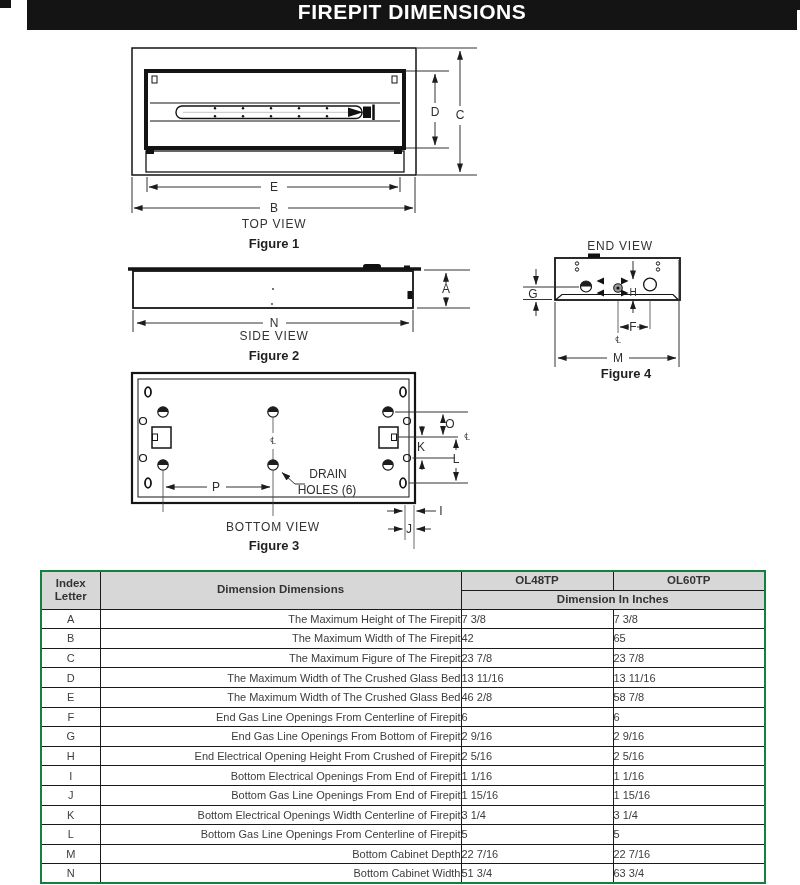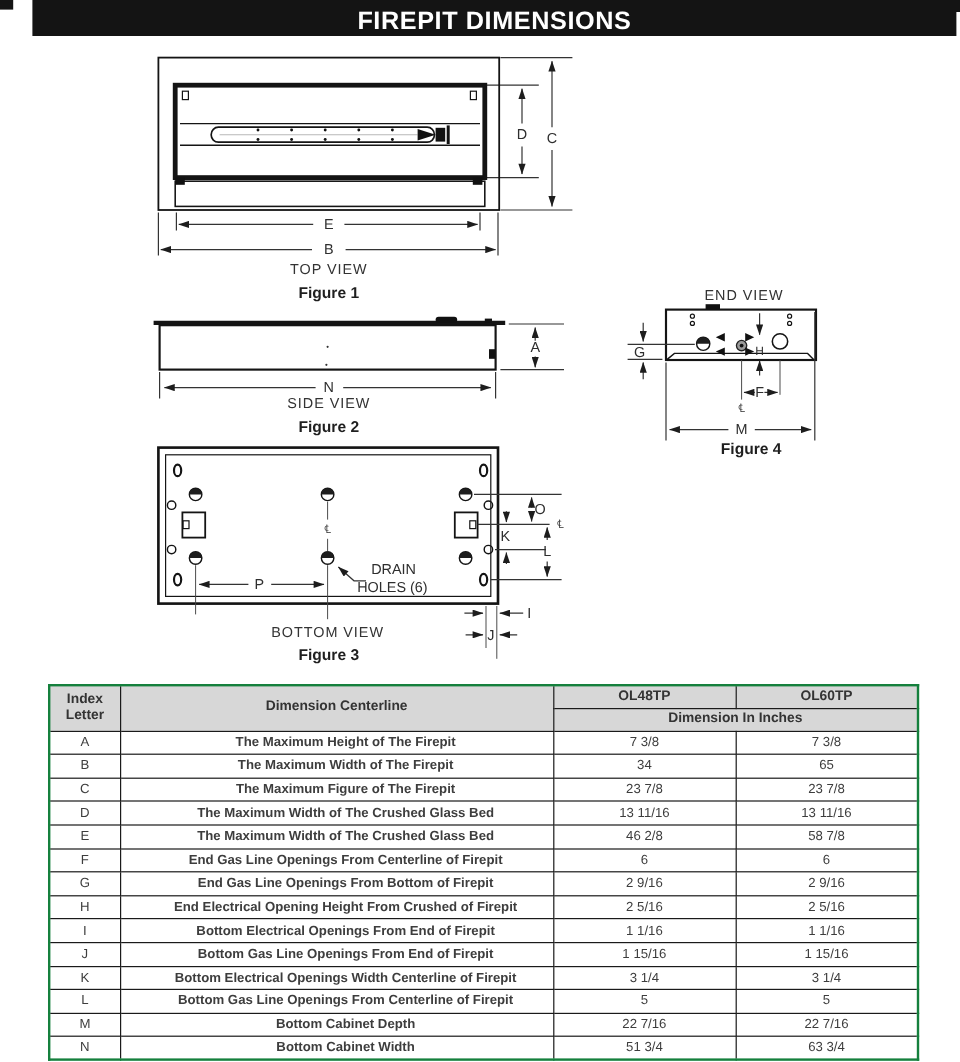--- a/index.html
+++ b/index.html
@@ -2,21 +2,21 @@
 <html><head>
 <meta charset="utf-8">
 <style>
   html,body { margin:0; padding:0; }
   body {
     width:800px; height:885px; position:relative; overflow:hidden;
     background:#ffffff; font-family:"Liberation Sans", sans-serif;
   }
   .titlebar {
     position:absolute; left:27px; top:0; width:770px; height:30px;
-    background:#141414; color:#ffffff; display:flex; align-items:flex-end;
+    background:#141414; color:#ffffff; display:flex; align-items:flex-start;
     justify-content:center; font-weight:bold; font-size:21px; letter-spacing:0.5px;
   }
   .corner-mark { position:absolute; background:#141414; }
   .corner-mark.tl { left:0; top:0; width:11px; height:8px; }
   .corner-mark.tr { right:0; top:0; width:6px; height:10px; }
 
   svg.drawing { position:absolute; left:0; top:0; }
   svg text { font-family:"Liberation Sans", sans-serif; fill:#2e2e2e; text-anchor:middle; }
   svg .lbl   { font-size:12px; }
   svg .lbl-s { font-size:10px; }
@@ -35,22 +35,22 @@
   .dim-table thead th {
     background:#d7d7d7; font-weight:bold; font-size:11.5px; color:#333;
     line-height:1.2; padding:2px 2px;
   }
   .dim-table col.c-letter { width:59px; }
   .dim-table col.c-desc   { width:361px; }
   .dim-table col.c-m1     { width:152px; }
   .dim-table col.c-m2     { width:152px; }
   .dim-table tbody tr { height:19.6px; }
   .dim-table td.t-letter { text-align:center; }
-  .dim-table td.t-desc   { text-align:center; padding-left:15px;font-weight:bold; }
-  .dim-table td.t-val    { text-align:center; }
+  .dim-table td.t-desc   { text-align:right; padding-left:15px; }
+  .dim-table td.t-val    { }
 </style>
 </head>
 <body>
 
 <div class="corner-mark tl"></div>
 <div class="corner-mark tr"></div>
 
 <div class="titlebar">
   <span>FIREPIT DIMENSIONS</span>
 </div>
@@ -276,39 +276,39 @@
 <table class="dim-table">
   <colgroup>
     <col class="c-letter">
       <col class="c-desc">
       <col class="c-m1">
       <col class="c-m2">
   </colgroup>
   <thead>
     <tr>
       <th rowspan="2">Index Letter</th>
-      <th rowspan="2">Dimension Centerline</th>
+      <th rowspan="2">Dimension Dimensions</th>
       <th>OL48TP</th>
       <th>OL60TP</th>
     </tr>
     <tr>
       <th colspan="2">Dimension In Inches</th>
     </tr>
   </thead>
   <tbody>
     <tr>
         <td class="t-letter">A</td>
         <td class="t-desc">The Maximum Height of The Firepit</td>
         <td class="t-val">7 3/8</td>
         <td class="t-val">7 3/8</td>
       </tr>
     <tr>
         <td class="t-letter">B</td>
         <td class="t-desc">The Maximum Width of The Firepit</td>
-        <td class="t-val">34</td>
+        <td class="t-val">42</td>
         <td class="t-val">65</td>
       </tr>
     <tr>
         <td class="t-letter">C</td>
         <td class="t-desc">The Maximum Figure of The Firepit</td>
         <td class="t-val">23 7/8</td>
         <td class="t-val">23 7/8</td>
       </tr>
     <tr>
         <td class="t-letter">D</td>

